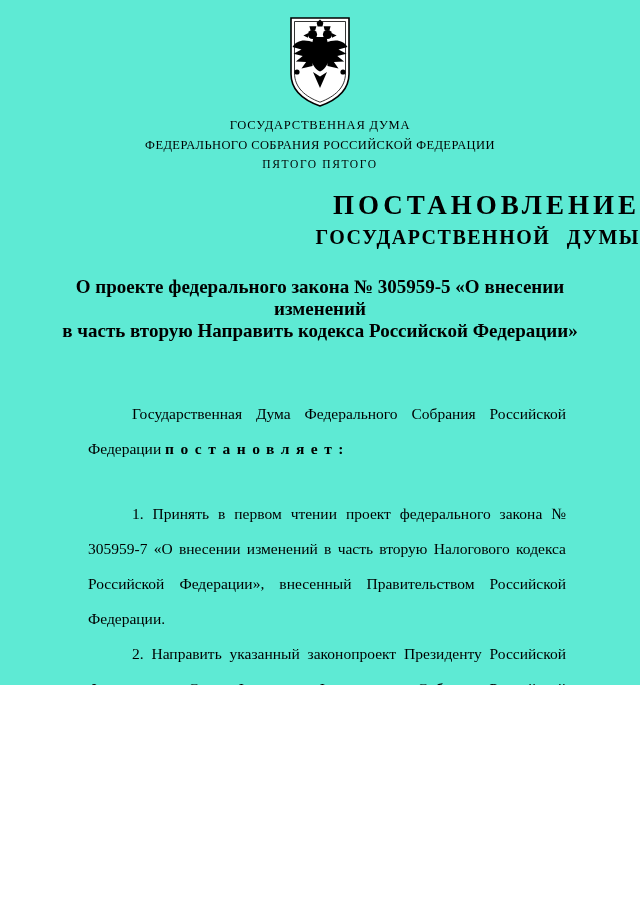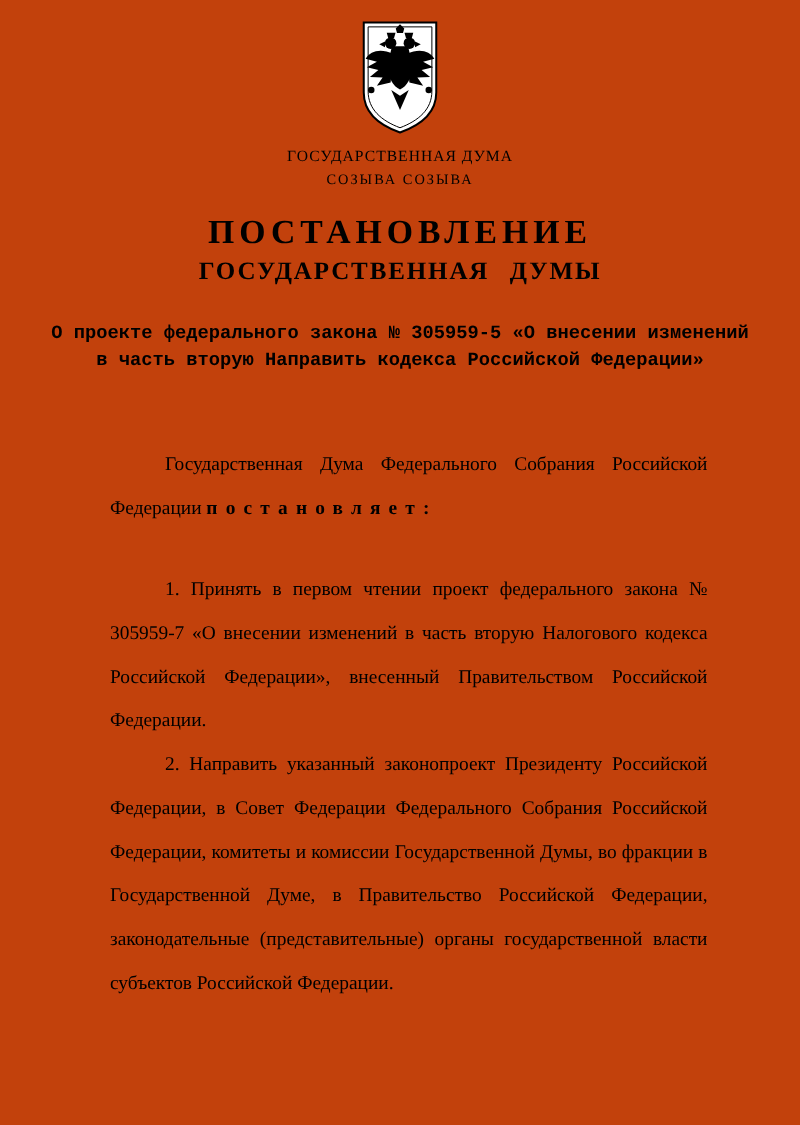--- a/index.html
+++ b/index.html
@@ -1,49 +1,48 @@
 <!DOCTYPE html>
 <html><head>
 <meta charset="utf-8">
 <style>
   * { margin: 0; padding: 0; box-sizing: border-box; }
   html, body { background: #ffffff; }
   .page {
     position: relative;
     width: 640px;
-    height: 900px;
+    height: 685px;
     margin: 0 auto;
-    background: #c2410c;
+    background: #5eead4;
     color: #000000;
     font-family: "Liberation Serif", "DejaVu Serif", serif;
     overflow: hidden;
   }
   .emblem-wrap {
     width: 64px;
     margin: 16px auto 10px auto;
   }
   .emblem-wrap svg { display: block; }
 
   .doc-header { text-align: center; }
   .hdr-1 { font-size: 12.5px; letter-spacing: 0.8px; margin-bottom: 5px; }
   .hdr-2 { font-size: 12.5px; letter-spacing: 0.4px; margin-bottom: 5px; }
   .hdr-3 { font-size: 11.5px; letter-spacing: 1.6px; }
 
-  .doc-title { text-align: center; margin-top: 20px; }
+  .doc-title { text-align: right; margin-top: 20px; }
   .title-main { font-size: 27px; font-weight: bold; letter-spacing: 4px; }
   .title-sub  { font-size: 20px; font-weight: bold; letter-spacing: 1.5px; word-spacing: 10px; margin-top: 5px; }
 
   .subject {
     text-align: center;
     font-weight: bold;
-    font-size: 15px;
+    font-size: 19px;
     line-height: 22px;
     margin-top: 27px;
     padding: 0 32px;
-    font-family: Liberation Mono, monospace;
   }
   .subject span { display: block; }
 
   .body-text {
     padding: 0 74px 0 88px;
     font-size: 15.5px;
     line-height: 35px;
     text-align: justify;
   }
   .intro { margin-top: 54px; text-indent: 44px; }
@@ -73,26 +72,27 @@
         <path d="M37.5 27 C47.5 22.5 55.5 24.5 59.5 31 l-9 2.4 8 4.4 -9.2 2.2 6.8 5.6 -10.2 0.4 4.6 6.6 -11 -2.6 z"></path>
         <path d="M25 56 l7 16 7 -16 -7 4.6 z"></path>
         <circle cx="9" cy="56" r="2.6"></circle>
         <circle cx="55" cy="56" r="2.6"></circle>
       </g>
     </svg>
   </div>
 
   <div class="doc-header">
     <div class="hdr-1">ГОСУДАРСТВЕННАЯ ДУМА</div>
-    <div class="hdr-3">СОЗЫВА СОЗЫВА</div>
+    <div class="hdr-2">ФЕДЕРАЛЬНОГО СОБРАНИЯ РОССИЙСКОЙ ФЕДЕРАЦИИ</div>
+    <div class="hdr-3">ПЯТОГО ПЯТОГО</div>
   </div>
 
   <div class="doc-title">
     <div class="title-main">ПОСТАНОВЛЕНИЕ</div>
-    <div class="title-sub">ГОСУДАРСТВЕННАЯ ДУМЫ</div>
+    <div class="title-sub">ГОСУДАРСТВЕННОЙ ДУМЫ</div>
   </div>
 
   <div class="subject">
     <span>О проекте федерального закона № 305959-5 «О внесении изменений</span>
     <span>в часть вторую Направить кодекса Российской Федерации»</span>
   </div>
 
   <div class="body-text">
     <p class="intro"><span>Государственная Дума Федерального Собрания Российской Федерации </span><span class="verb">постановляет:</span></p>
 

